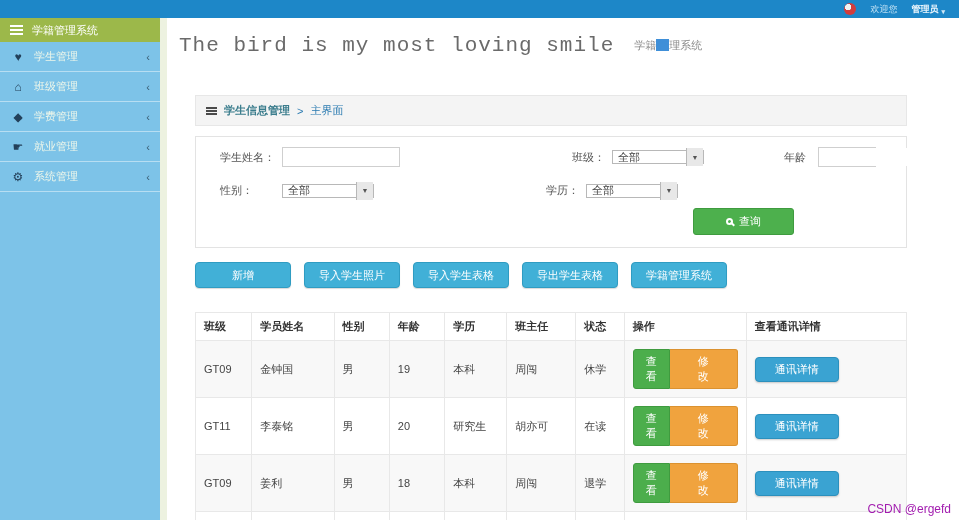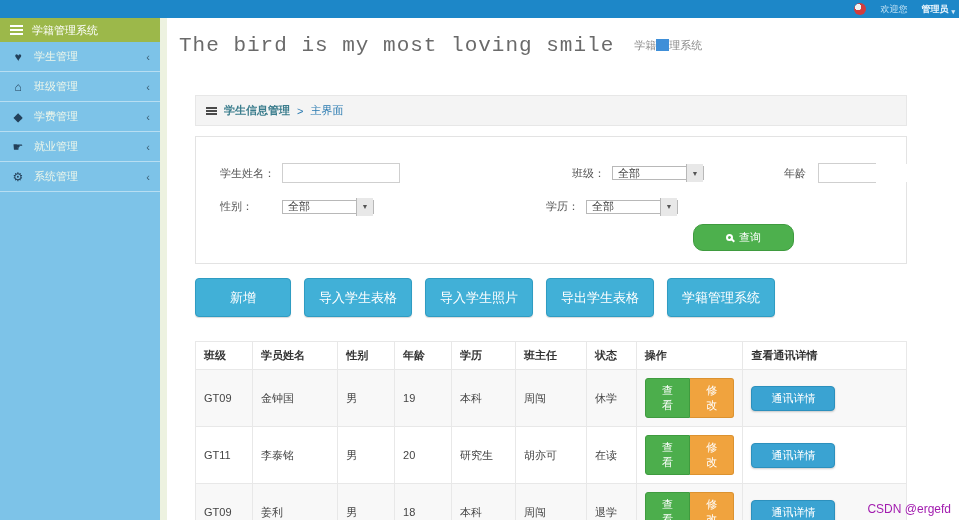--- a/index.html
+++ b/index.html
@@ -1,20 +1,20 @@
 <!DOCTYPE html>
 <html><head>
 <meta charset="utf-8">
 <style>
   * { margin:0; padding:0; box-sizing:border-box; }
   html,body { width:959px; height:520px; overflow:hidden; }
   body { font-family:"Liberation Sans", sans-serif; background:#ffffff; position:relative; font-size:11px; color:#333; }
 
   
-  .topbar { height:18px; background:#1d87c8; display:flex; align-items:center; justify-content:flex-end; padding-right:4px; gap:14px; }
+  .topbar { height:18px; background:#1d87c8; display:flex; align-items:center; justify-content:flex-end; padding-right:14px; gap:14px; }
   .avatar { width:12px; height:12px; border-radius:50%; background:radial-gradient(circle at 35% 35%, #f2f2f2 0 28%, #d23c3c 30% 100%); flex:0 0 auto; }
   .topbar-text { color:#bfe0f3; font-size:9px; }
   .topbar-user { color:#eaf5fc; font-size:9px; font-weight:bold; display:flex; align-items:flex-end; gap:3px; }
   .caret { font-size:7px; color:#cfe7f6; }
 
   
   .sidebar { position:absolute; left:0; top:18px; width:160px; bottom:0; background:#7dc3e8; }
   .sidebar-header { height:24px; background:#9cb84a; color:#ffffff; display:flex; align-items:center; gap:9px; padding:0 10px; font-size:11px; }
   .burger { width:13px; height:2px; background:#fff; box-shadow:0 -4px 0 #fff, 0 4px 0 #fff; margin-top:0; flex:0 0 auto; }
   .side-item { height:30px; display:flex; align-items:center; padding:0 10px; border-bottom:1px solid rgba(255,255,255,0.45); cursor:pointer; }
@@ -31,52 +31,52 @@
 
   .panel { margin:38px 52px 0 28px; }
 
   .breadcrumb { background:#f4f4f4; border:1px solid #e7e7e7; padding:7px 10px; display:flex; align-items:center; gap:7px; font-size:11px; }
   .bars { width:11px; height:2px; background:#4a4a4a; box-shadow:0 -3px 0 #4a4a4a, 0 3px 0 #4a4a4a; flex:0 0 auto; }
   .crumb-section { color:#3b7d8d; font-weight:bold; }
   .crumb-sep { color:#2a7ab0; }
   .crumb-current { color:#2a7ab0; cursor:pointer; }
 
   
-  .filter-box { border:1px solid #e3e3e3; margin-top:10px; padding:26px 24px 12px 24px; }
+  .filter-box { border:1px solid #e3e3e3; margin-top:10px; padding:10px 24px 12px 24px; }
   .filter-row { display:flex; align-items:center; margin-top:16px; }
   .filter-row:first-child { margin-top:0; }
   .f-label { color:#555; width:62px; }
   .f-label-mid { color:#555; width:40px; margin-left:172px; }
   .f-label-right { color:#555; width:34px; margin-left:80px; }
   .txt-input { width:118px; height:20px; border:1px solid #cfcfcf; background:#fff; }
   .selectbox { width:92px; height:14px; border:1px solid #b8b8b8; background:#fff; display:flex; align-items:center; justify-content:space-between; cursor:pointer; }
   .select-value { padding-left:5px; color:#444; }
   .select-btn { width:17px; height:18px; background:#e8e8e8; border-left:1px solid #b8b8b8; display:flex; align-items:center; justify-content:center; font-size:7px; color:#555; }
   .numbox { width:58px; height:20px; border:1px solid #cfcfcf; background:#fff; display:flex; }
   .num-input { flex:1 1 auto; border:0; }
   .search-row { display:flex; justify-content:flex-end; margin-top:10px; padding-right:88px; }
-  .btn-search { background:#4db04d; border:1px solid #3f9b3f; border-radius:10px; color:#fff; font-size:11px; padding:5px 32px; display:flex; align-items:center; gap:6px; cursor:pointer; }
+  .btn-search { background:#4db04d; border:1px solid #3f9b3f; border-radius:3px; color:#fff; font-size:11px; padding:5px 32px; display:flex; align-items:center; gap:6px; cursor:pointer; }
   .mag { width:7px; height:7px; border:2px solid #fff; border-radius:50%; position:relative; display:inline-block; }
   .mag::after { content:""; position:absolute; width:5px; height:2px; background:#fff; right:-4px; bottom:-2px; transform:rotate(45deg); }
 
   
   .toolbar { margin-top:14px; display:flex; gap:13px; }
-  .btn-blue { background:#41b0d7; border:1px solid #2f9cc2; border-radius:4px; color:#fff; font-size:13px; height:39px; padding:0 14px; min-width:96px; display:flex; align-items:center; justify-content:center; cursor:pointer; box-shadow:0 1px 1px rgba(0,0,0,0.15); }
+  .btn-blue { background:#41b0d7; border:1px solid #2f9cc2; border-radius:4px; color:#fff; font-size:11px; height:26px; padding:0 14px; min-width:96px; display:flex; align-items:center; justify-content:center; cursor:pointer; box-shadow:0 1px 1px rgba(0,0,0,0.15); }
 
   
   table { width:100%; border-collapse:collapse; margin-top:24px; }
   th, td { border:1px solid #e8e8e8; font-size:11px; text-align:left; }
   th { padding:6px 8px; color:#333; font-weight:bold; background:#fff; }
   td { padding:8px 8px; color:#444; }
   tr.striped td { background:#f8f8f8; }
   .col-class{width:8%;} .col-name{width:12%;} .col-gender{width:8%;} .col-age{width:8%;}
   .col-edu{width:9%;} .col-teacher{width:10%;} .col-status{width:7%;} .col-ops{width:15%;} .col-contact{width:23%;}
   .action-pair { display:inline-flex; }
   .btn-view { background:#4cae4c; border:1px solid #3f9b3f; border-radius:3px 0 0 3px; color:#fff; font-size:11px; padding:4px 12px; cursor:pointer; }
-  .btn-edit { background:#f0a33e; border:1px solid #db9230; border-left:0; border-radius:0 3px 3px 0; color:#fff; font-size:11px; padding:4px 12px; cursor:pointer; }
+  .btn-edit { background:#f0a33e; border:1px solid #db9230; border-left:0; border-radius:0 3px 3px 0; color:#fff; font-size:11px; padding:4px 28px; cursor:pointer; }
   .btn-contact { background:#3aa3d2; border:1px solid #2c90bd; border-radius:4px; color:#fff; font-size:11px; padding:4px 0; width:84px; text-align:center; cursor:pointer; box-shadow:0 1px 2px rgba(0,0,0,0.2); display:inline-block; }
 
   .watermark { position:absolute; right:8px; bottom:4px; color:#a21caf; font-size:12px; }
 </style>
 </head>
 <body>
 
 <div class="topbar">
   <span class="avatar"></span>
   <span class="topbar-text">欢迎您</span>
@@ -163,22 +163,22 @@
       <div class="search-row">
         <button class="btn-search">
           <span class="mag"></span>
           <span>查询</span>
         </button>
       </div>
     </div>
 
     <div class="toolbar">
       <button class="btn-blue">新增</button>
+      <button class="btn-blue">导入学生照片</button>
       <button class="btn-blue">导入学生表格</button>
-      <button class="btn-blue">导入学生照片</button>
       <button class="btn-blue">导出学生表格</button>
       <button class="btn-blue">学籍管理系统</button>
     </div>
 
     <table>
       <thead>
         <tr>
           <th class="col-class">班级</th>
           <th class="col-name">学员姓名</th>
           <th class="col-gender">性别</th>

